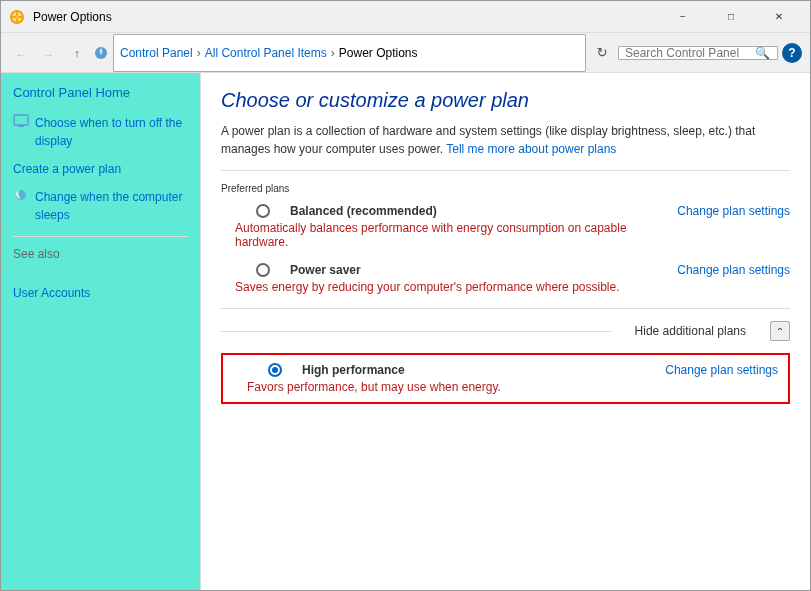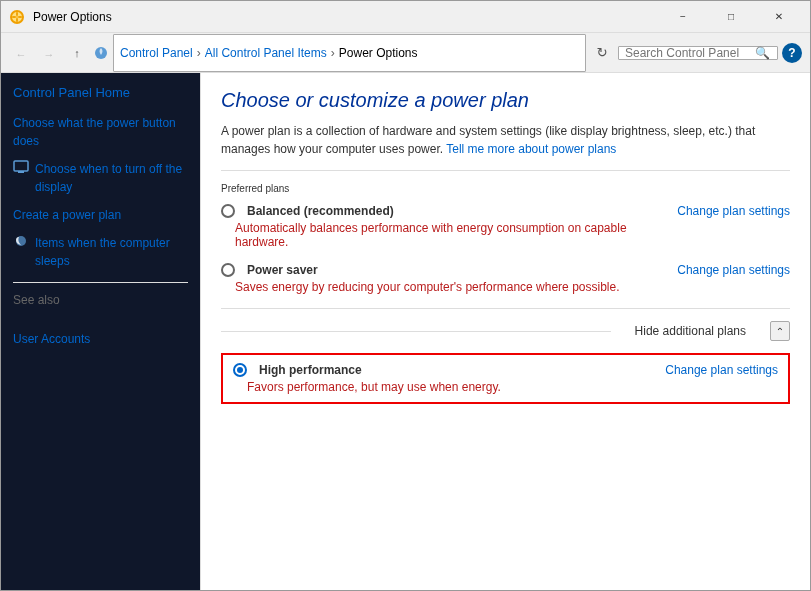--- a/index.html
+++ b/index.html
@@ -25,41 +25,41 @@
     .breadcrumb-link { color: #0066cc; cursor: pointer; }
     .refresh-btn { width: 24px; height: 24px; border: none; background: transparent; cursor: pointer; display: flex; align-items: center; justify-content: center; color: #555; }
     .search-box { width: 160px; height: 14px; border: 1px solid #aaa; display: flex; align-items: center; padding: 0 6px; background: #fff; border-radius: 1px; }
     .search-box input { border: none; outline: none; font-size: 12px; color: #666; width: 130px; background: transparent; }
     .search-icon { color: #666; font-size: 12px; }
 
     
     .main { display: flex; flex: 1; overflow: hidden; }
 
     
-    .sidebar { width: 200px; background: #0f172a; border-right: 1px solid #ddd; padding: 12px 0; overflow-y: auto; }
+    .sidebar { width: 200px; background: #5eead4; border-right: 1px solid #ddd; padding: 12px 0; overflow-y: auto; }
     .sidebar-section { padding: 0 12px; }
     .sidebar-link { color: #0066cc; cursor: pointer; font-size: 12px; line-height: 1.5; display: block; padding: 2px 0; }
     .sidebar-home { font-size: 13px; font-weight: normal; color: #0066cc; cursor: pointer; margin-bottom: 12px; }
     .sidebar-item-with-icon { display: flex; align-items: flex-start; gap: 6px; margin-bottom: 6px; }
     .sidebar-item-icon { width: 16px; height: 16px; flex-shrink: 0; margin-top: 1px; }
     .sidebar-divider { height: 1px; background: #ddd; margin: 10px 0; }
     .see-also { font-size: 12px; color: #666; margin-bottom: 21px; font-style: normal; }
 
     
     .content { flex: 1; padding: 16px 20px; overflow-y: auto; }
     .content-title { font-size: 20px; color: #003399; font-weight: normal; margin-bottom: 10px; font-style: italic; }
     .content-desc { font-size: 12px; color: #333; line-height: 1.5; margin-bottom: 4px; }
     .content-desc a { color: #0066cc; cursor: pointer; }
     .divider-h { height: 1px; background: #ddd; margin: 12px 0; }
 
     .section-label { font-size: 10px; color: #333; font-weight: normal; margin-bottom: 10px; }
 
     .plan-row { display: flex; align-items: flex-start; justify-content: space-between; margin-bottom: 14px; }
     .plan-info { flex: 1; }
-    .plan-name-row { display: flex; align-items: center; gap: 12px; margin-bottom: 3px; }
+    .plan-name-row { display: flex; align-items: center; gap: 20px; margin-bottom: 3px; margin-left: 35px; }
     .radio-circle { width: 14px; height: 14px; border: 2px solid #666; border-radius: 50%; flex-shrink: 0; display: flex; align-items: center; justify-content: center; }
     .radio-circle.selected { border-color: #0066cc; }
     .radio-circle.selected::after { content: ''; width: 6px; height: 6px; background: #0066cc; border-radius: 50%; }
     .plan-name { font-size: 12px; font-weight: bold; color: #333; }
     .plan-desc { font-size: 12px; color: #b91c1c; margin-left: 14px; }
     .change-link { color: #0066cc; cursor: pointer; font-size: 12px; white-space: nowrap; margin-left: 16px; flex-shrink: 0; }
 
     .hide-plans-bar { display: flex; align-items: center; gap: 24px; margin-bottom: 12px; }
     .hide-plans-label { font-size: 12px; color: #333; }
     .collapse-btn { width: 20px; height: 20px; border: 1px solid #aaa; background: #f0f0f0; cursor: pointer; display: flex; align-items: center; justify-content: center; font-size: 10px; color: #333; border-radius: 2px; }
@@ -118,23 +118,20 @@
     </div>
     <button class="help-btn">?</button>
   </div>
 
   <div class="main">
 
     <div class="sidebar">
       <div class="sidebar-section">
         <div class="sidebar-home">Control Panel Home</div>
 
-        <div class="sidebar-item-with-icon">
-          <span class="sidebar-link">Choose what the power button does</span>
-        </div>
 
         <div class="sidebar-item-with-icon">
           <div class="sidebar-item-icon">
             <svg viewBox="0 0 16 16" width="16" height="16">
               <rect x="1" y="2" width="14" height="10" rx="1" fill="none" stroke="#5b9bd5" stroke-width="1.5"></rect>
               <rect x="5" y="12" width="6" height="2" fill="#5b9bd5"></rect>
             </svg>
           </div>
           <span class="sidebar-link">Choose when to turn off the display</span>
         </div>
@@ -143,21 +140,21 @@
           <span class="sidebar-link">Create a power plan</span>
         </div>
 
         <div class="sidebar-item-with-icon">
           <div class="sidebar-item-icon">
             <svg viewBox="0 0 16 16" width="16" height="16">
               <circle cx="8" cy="8" r="5" fill="#5b9bd5" opacity="0.7"></circle>
               <path d="M6 4 Q4 8 8 12 Q3 11 3 7 Q3 4 6 4Z" fill="#fff" opacity="0.8"></path>
             </svg>
           </div>
-          <span class="sidebar-link">Items when the computer sleeps</span>
+          <span class="sidebar-link">Change when the computer sleeps</span>
         </div>
 
         <div class="sidebar-divider"></div>
 
         <div class="see-also">See also</div>
         <span class="sidebar-link">User Accounts</span>
       </div>
     </div>
 
     <div class="content">

